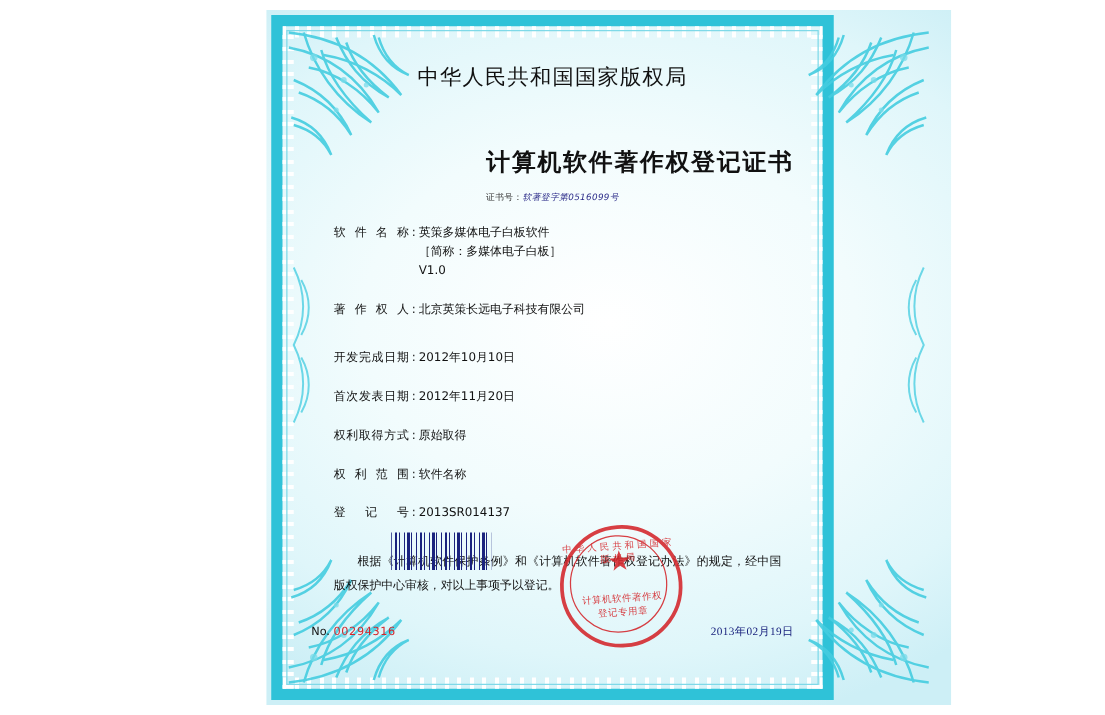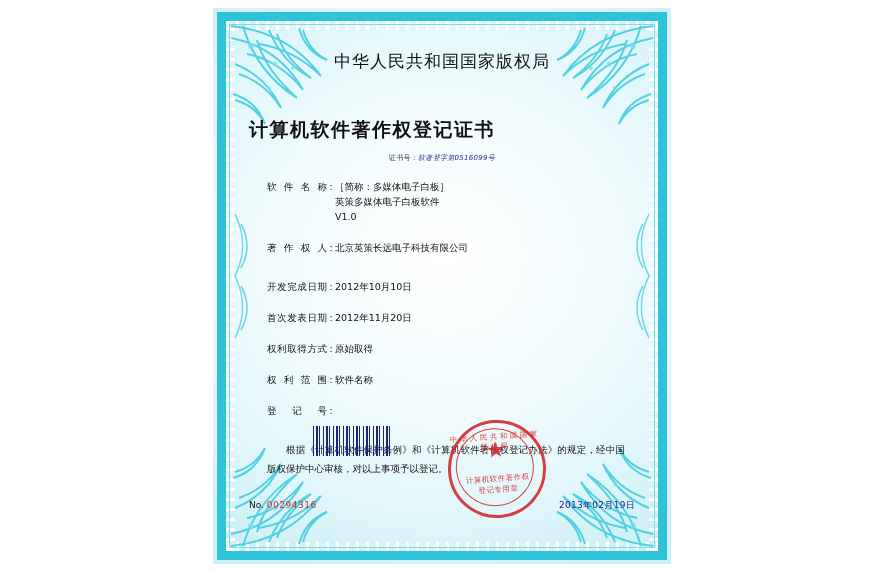--- a/index.html
+++ b/index.html
@@ -13,21 +13,21 @@
     font-family: "DejaVu Sans", "Liberation Sans", sans-serif;
     position: relative;
     overflow: hidden;
   }
 
   
   .certificate {
     position: absolute;
     left: 213px;
     top: 8px;
-    width: 458px;
+    width: 548px;
     height: 556px;
     background: #ffffff;
     overflow: hidden;
   }
 
   
   .paper-wash {
     position: absolute;
     left: 0; top: 0; right: 0; bottom: 0;
     background:
@@ -95,21 +95,21 @@
   }
   .title-main {
     text-align: center;
     font-family: "DejaVu Serif", "Liberation Serif", serif;
     font-size: 17px;
     letter-spacing: 1px;
     color: #111;
     margin-bottom: 12px;
   }
   .title-sub {
-    text-align: left;
+    text-align: right;
     font-family: Liberation Serif, serif;
     font-size: 19px;
     font-weight: bold;
     letter-spacing: 1.5px;
     color: #111;
     margin-bottom: 10px;
     margin-top: 44px;
   }
   .cert-no-line {
     text-align: center;
@@ -241,21 +241,21 @@
     left: 36px;
     bottom: 52px;
     width: 386px;
     display: flex;
     justify-content: space-between;
     align-items: baseline;
     font-size: 9px;
   }
   .footer .serial-label { color: #111; }
   .footer .serial-no { color: #d4252a; letter-spacing: 0.5px; text-align: center; }
-  .footer .issue-date { color: #1a237e; letter-spacing: 0.3px; }
+  .footer .issue-date { color: #1a237e; letter-spacing: 0.3px; font-family: Liberation Serif, serif; }
 </style>
 </head>
 <body>
 
 <div class="certificate">
   <div class="paper-wash"></div>
   <div class="border-frame"></div>
   <div class="border-inner-line"></div>
 
   <div class="corner tl">
@@ -358,22 +358,22 @@
     <div class="title-main">中华人民共和国国家版权局</div>
     <div class="title-sub">计算机软件著作权登记证书</div>
     <div class="cert-no-line">
       <span>证书号：</span><span class="cn-val">软著登字第0516099号</span>
     </div>
 
     <div class="field-row">
       <span class="label">软件名称</span>
       <span class="colon">:</span>
       <span class="value">
+        <span class="sub-line">英策多媒体电子白板软件</span>
         <span class="sub-line">［简称：多媒体电子白板］</span>
-        <span class="sub-line">英策多媒体电子白板软件</span>
         <span class="sub-line">V1.0</span>
       </span>
     </div>
 
     <div class="gap-b"></div>
 
     <div class="field-row">
       <span class="label">著作权人</span>
       <span class="colon">:</span>
       <span class="value">北京英策长远电子科技有限公司</span>
@@ -409,20 +409,21 @@
       <span class="label">权利范围</span>
       <span class="colon">:</span>
       <span class="value">软件名称</span>
     </div>
 
     <div class="gap-b"></div>
 
     <div class="field-row">
       <span class="label">登记号</span>
       <span class="colon">:</span>
+      <span class="value">2013SR014137</span>
     </div>
 
     <div class="statement">根据《计算机软件保护条例》和《计算机软件著作权登记办法》的规定，经中国版权保护中心审核，对以上事项予以登记。</div>
   </div>
 
   <div class="barcode"></div>
 
   <div class="seal">
     <div class="seal-inner-ring"></div>
     <div class="seal-arc-top">中华人民共和国国家版权局</div>

